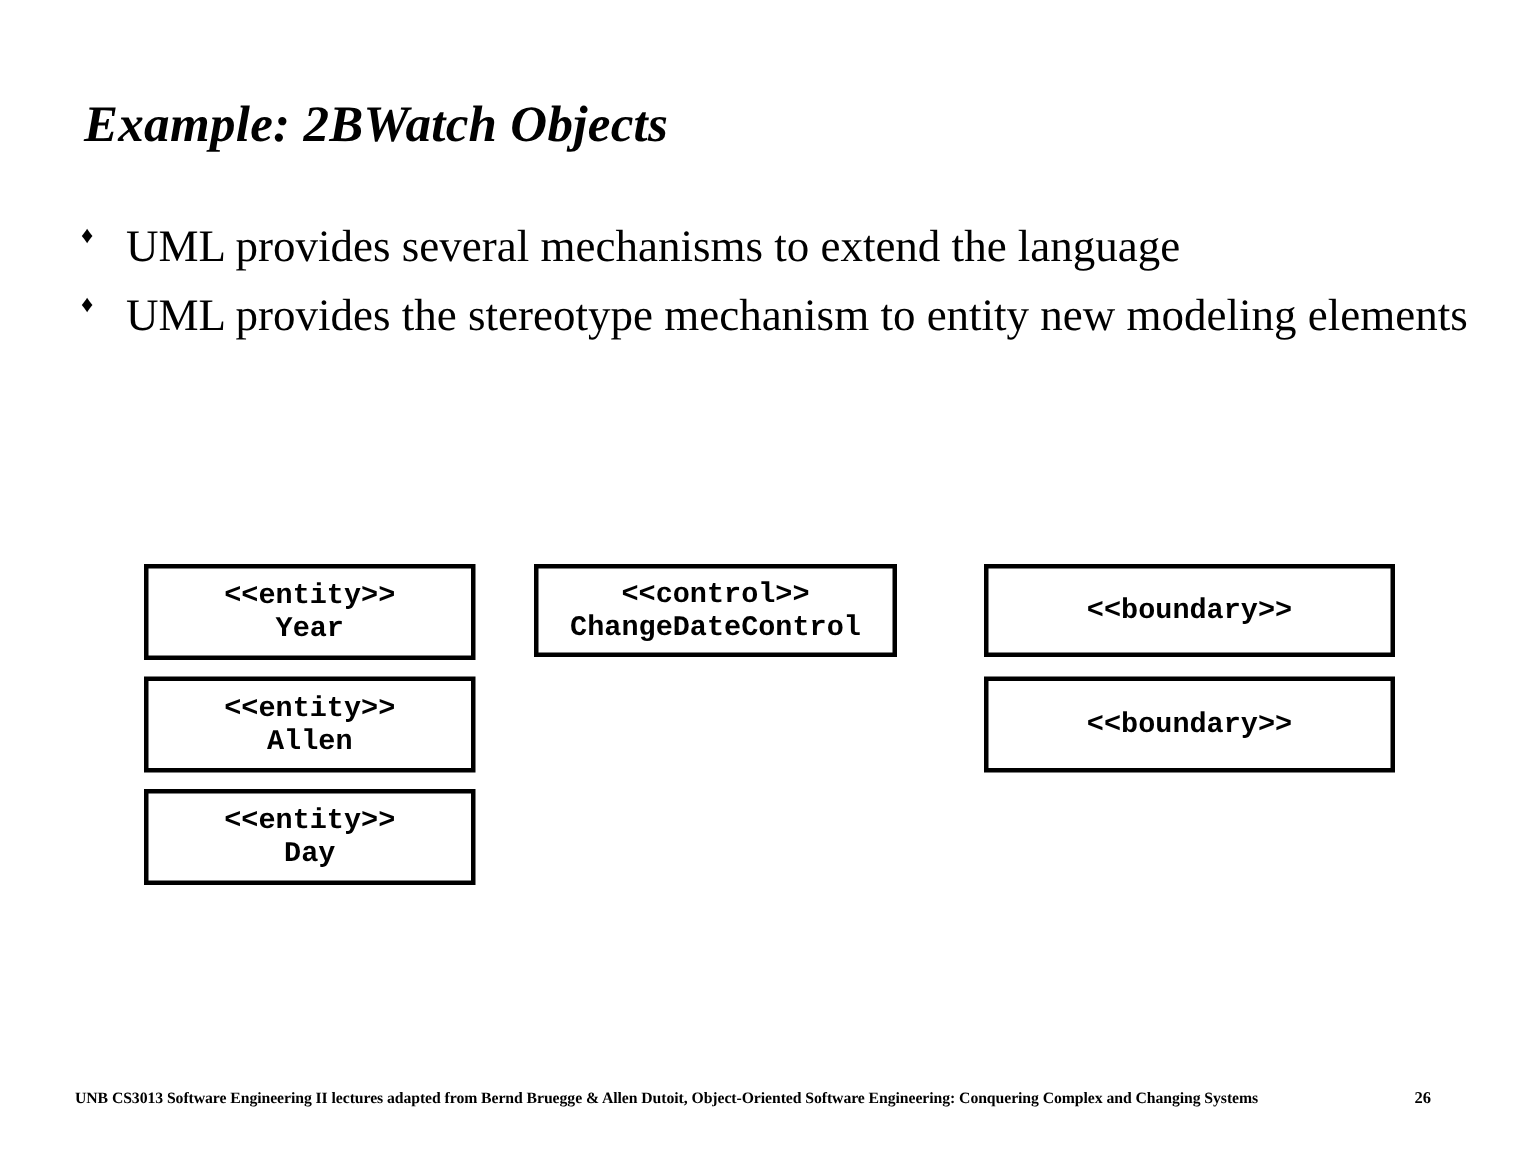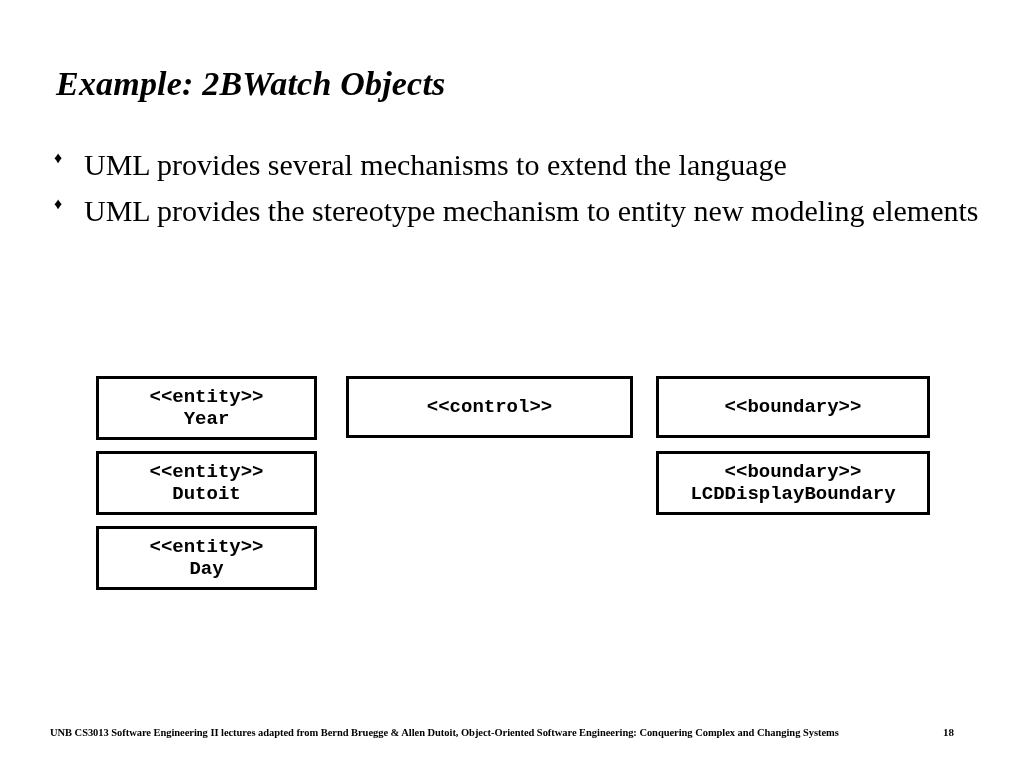--- a/index.html
+++ b/index.html
@@ -97,21 +97,21 @@
     display: block;
     white-space: nowrap;
     text-align: center;
   }
 
   
   .box-year   { left: 96px;  top: 376px; width: 221px; height: 64px; }
   .box-month  { left: 96px;  top: 451px; width: 221px; height: 64px; }
   .box-day    { left: 96px;  top: 526px; width: 221px; height: 64px; }
   
-  .box-control{ left: 346px; top: 376px; width: 287px; height: 62px; }
+  .box-control{ left: 356px; top: 376px; width: 242px; height: 62px; }
   
   .box-button { left: 656px; top: 376px; width: 274px; height: 62px; }
   .box-lcd    { left: 656px; top: 451px; width: 274px; height: 64px; }
 
   
   .footer {
     position: absolute;
     left: 50px;
     top: 726px;
     width: 930px;
@@ -155,42 +155,42 @@
 
   <div class="uml-canvas">
 
     <div class="uml-box box-year">
       <span class="uml-stereotype">&lt;&lt;entity&gt;&gt;</span>
       <span class="uml-name">Year</span>
     </div>
 
     <div class="uml-box box-month">
       <span class="uml-stereotype">&lt;&lt;entity&gt;&gt;</span>
-      <span class="uml-name">Dutoit</span>
+      <span class="uml-name">Allen</span>
     </div>
 
     <div class="uml-box box-day">
       <span class="uml-stereotype">&lt;&lt;entity&gt;&gt;</span>
       <span class="uml-name">Day</span>
     </div>
 
     <div class="uml-box box-control">
       <span class="uml-stereotype">&lt;&lt;control&gt;&gt;</span>
+      <span class="uml-name">ChangeDateControl</span>
     </div>
 
     <div class="uml-box box-button">
       <span class="uml-stereotype">&lt;&lt;boundary&gt;&gt;</span>
     </div>
 
     <div class="uml-box box-lcd">
       <span class="uml-stereotype">&lt;&lt;boundary&gt;&gt;</span>
-      <span class="uml-name">LCDDisplayBoundary</span>
     </div>
 
   </div>
 
   <div class="footer">
     <span class="footer-text">UNB CS3013 Software Engineering II lectures adapted from Bernd Bruegge &amp; Allen Dutoit, Object-Oriented Software Engineering: Conquering Complex and Changing Systems</span>
     <span class="footer-spacer"></span>
-    <span class="footer-page">18</span>
+    <span class="footer-page">26</span>
   </div>
 
 </div>
 
 </body></html>

